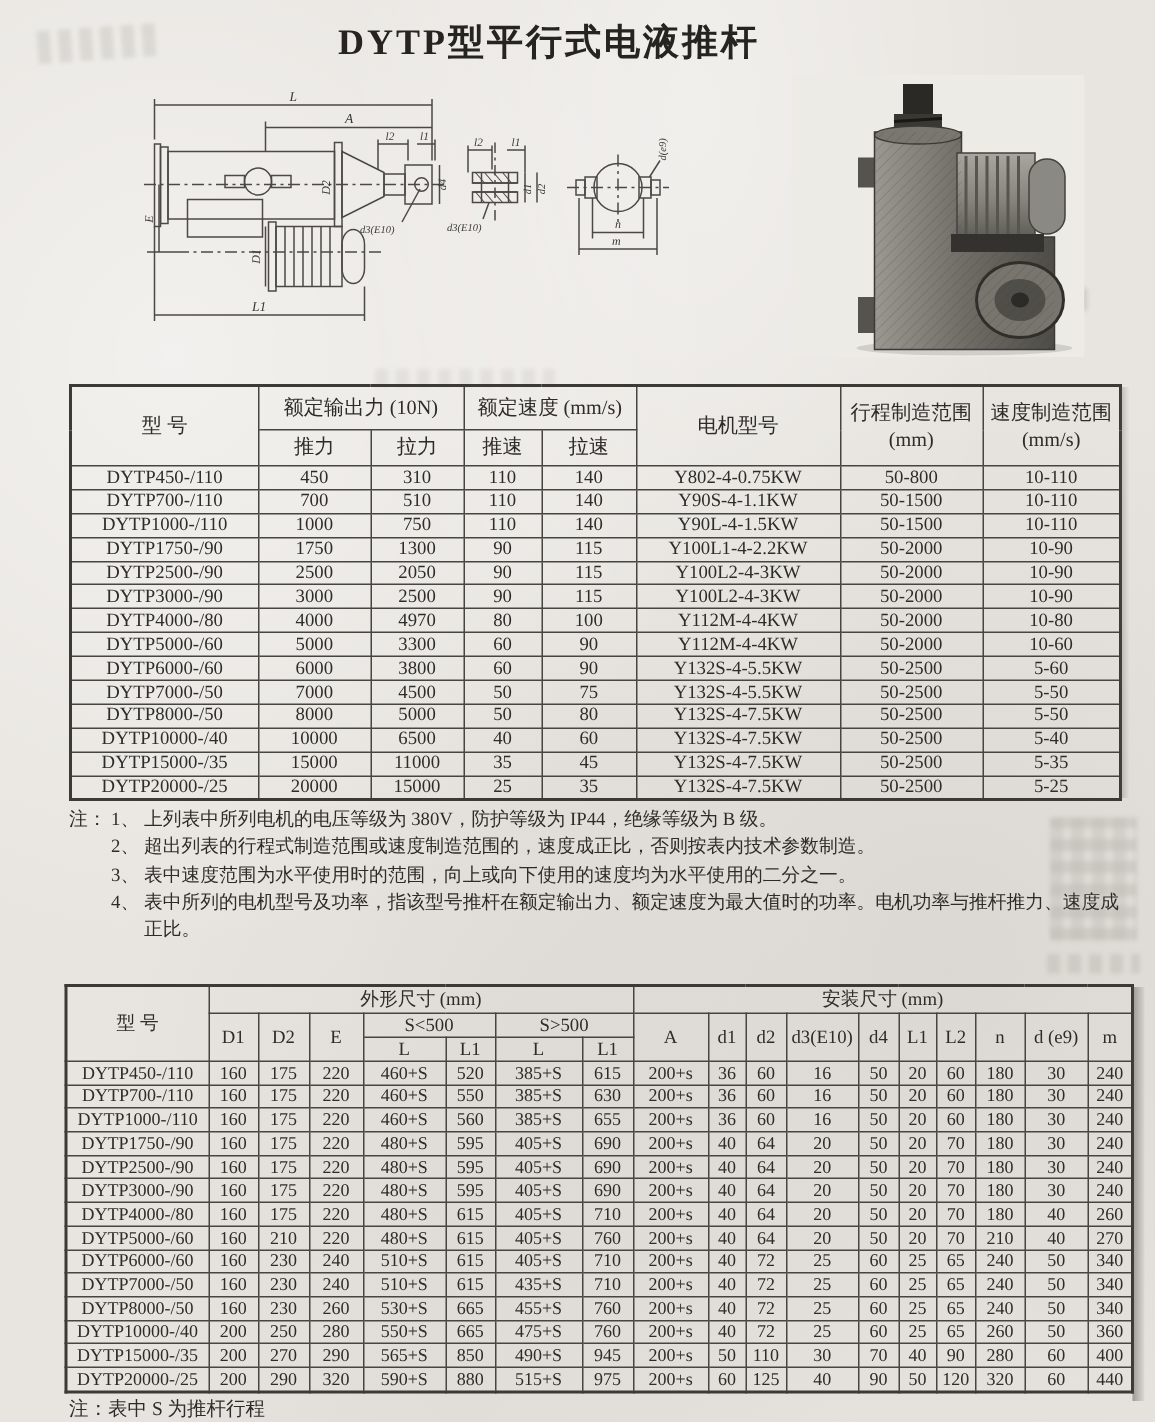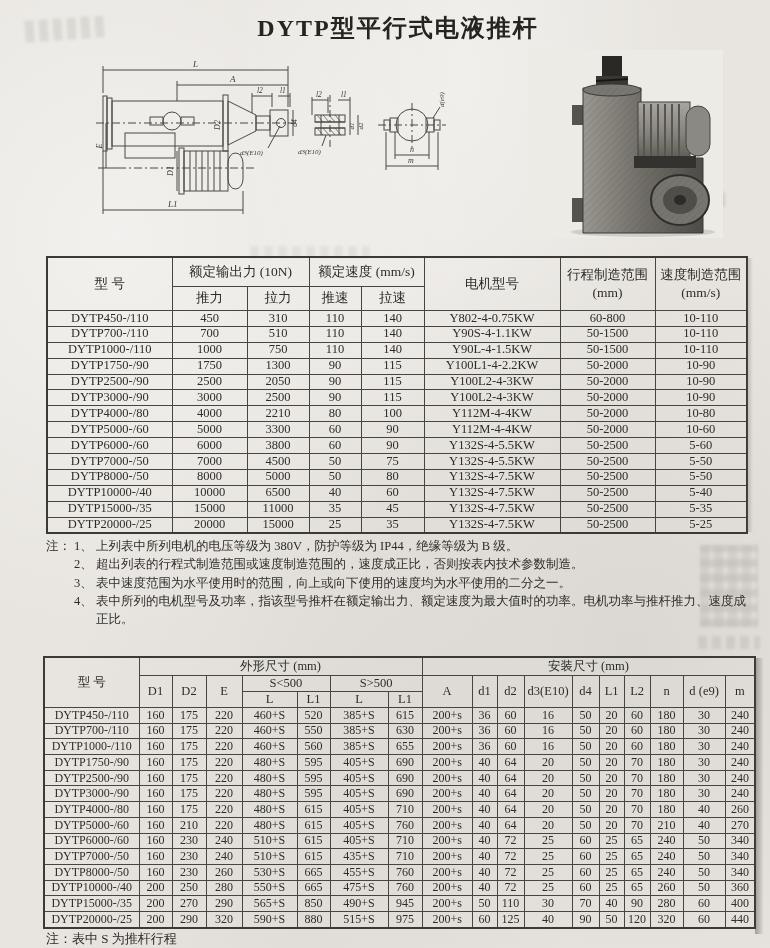--- a/index.html
+++ b/index.html
@@ -6,21 +6,21 @@
   body{width:770px;height:948px;overflow:hidden;
        font-family:"Liberation Serif","DejaVu Serif",serif;color:#2e2c29;}
   .page{position:relative;width:770px;height:948px;overflow:hidden;
     background:
       radial-gradient(ellipse at 15% 25%, rgba(255,255,255,.45), transparent 40%),
       radial-gradient(ellipse at 82% 68%, rgba(150,148,140,.16), transparent 45%),
       radial-gradient(ellipse at 60% 8%, rgba(255,255,255,.4), transparent 35%),
       radial-gradient(ellipse at 40% 90%, rgba(160,158,150,.12), transparent 40%),
       #e8e5e0;}
   .title{position:absolute;left:0;top:12px;width:732px;margin:0;text-align:center;
-    font-size:24px;font-weight:bold;letter-spacing:2px;color:#262421;padding-left:32px;}
+    font-size:24px;font-weight:bold;letter-spacing:2px;color:#262421;}
   .drawing{position:absolute;left:92px;top:55px;width:445px;height:180px;}
   .photo{position:absolute;left:528px;top:50px;width:195px;height:188px;}
   .sec-title{position:absolute;left:44px;font-size:14px;font-weight:bold;color:#292723;letter-spacing:.5px;}
   .t1{top:233px;}
   .t2{top:633px;}
   .tbl{position:absolute;border-collapse:collapse;table-layout:fixed;border:2px solid #3c3a35;}
   .tbl th,.tbl td{border:1px solid #47453f;text-align:center;vertical-align:middle;
     padding:0;font-weight:normal;overflow:hidden;white-space:nowrap;line-height:1.1;}
   .spec{left:46px;top:256px;width:700px;font-size:12.5px;}
   .spec thead th{font-size:13.5px;}
@@ -266,21 +266,21 @@
       </tr>
     </thead>
     <tbody id="spec-tbody">
         <tr>
           <td>DYTP450-/110</td>
           <td>450</td>
           <td>310</td>
           <td>110</td>
           <td>140</td>
           <td>Y802-4-0.75KW</td>
-          <td>60-800</td>
+          <td>50-800</td>
           <td>10-110</td>
         </tr>
         <tr>
           <td>DYTP700-/110</td>
           <td>700</td>
           <td>510</td>
           <td>110</td>
           <td>140</td>
           <td>Y90S-4-1.1KW</td>
           <td>50-1500</td>
@@ -322,21 +322,21 @@
           <td>2500</td>
           <td>90</td>
           <td>115</td>
           <td>Y100L2-4-3KW</td>
           <td>50-2000</td>
           <td>10-90</td>
         </tr>
         <tr>
           <td>DYTP4000-/80</td>
           <td>4000</td>
-          <td>2210</td>
+          <td>4970</td>
           <td>80</td>
           <td>100</td>
           <td>Y112M-4-4KW</td>
           <td>50-2000</td>
           <td>10-80</td>
         </tr>
         <tr>
           <td>DYTP5000-/60</td>
           <td>5000</td>
           <td>3300</td>

